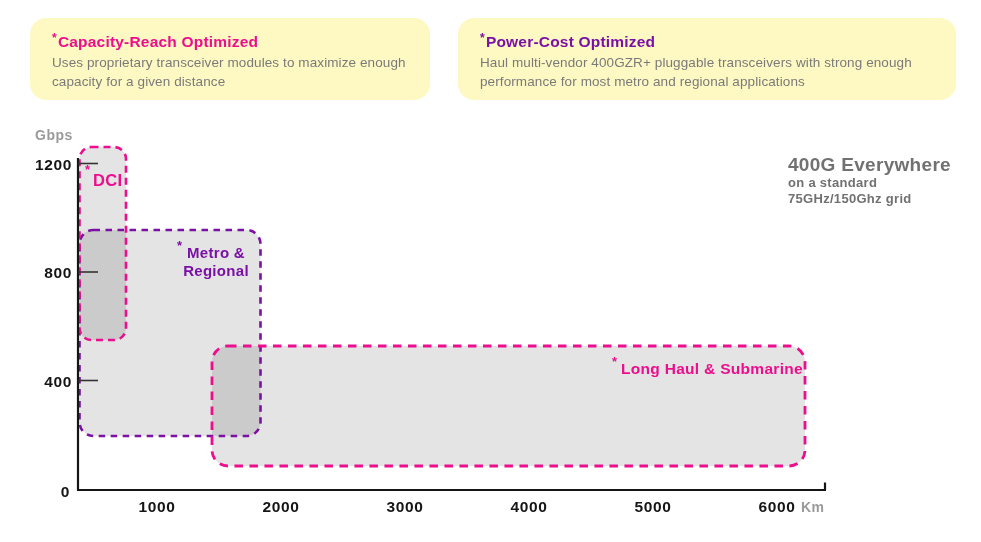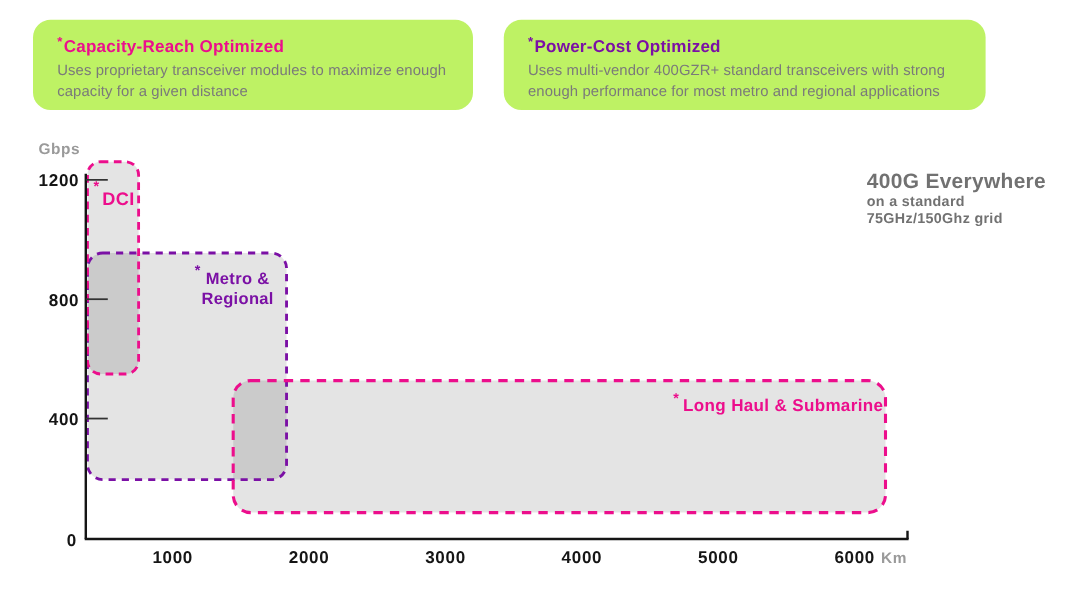--- a/index.html
+++ b/index.html
@@ -12,27 +12,27 @@
     position: relative;
     width: 981px;
     height: 542px;
     background: #ffffff;
     overflow: hidden;
   }
   .card {
     position: absolute;
     top: 18px;
     height: 82px;
-    background: #bef264;
+    background: #fef9c3;
     border-radius: 16px;
     box-sizing: border-box;
     padding: 13px 18px 0 22px;
   }
   .card-capacity { left: 30px;  width: 400px; }
-  .card-power    { left: 458px; width: 438px; }
+  .card-power    { left: 458px; width: 498px; }
   .card-title {
     font-size: 15.5px;
     font-weight: 700;
     letter-spacing: 0.2px;
     margin-bottom: 3px;
   }
   .card-title .ast {
     font-size: 12px;
     vertical-align: 5px;
     font-weight: 700;
@@ -61,21 +61,21 @@
 
 <div class="stage">
 
   <div class="card card-capacity">
     <div class="card-title pink"><span class="ast">*</span><span>Capacity-Reach Optimized</span></div>
     <div class="card-body">Uses proprietary transceiver modules to maximize enough capacity for a given distance</div>
   </div>
 
   <div class="card card-power">
     <div class="card-title purple"><span class="ast">*</span><span>Power-Cost Optimized</span></div>
-    <div class="card-body">Uses multi-vendor 400GZR+ standard transceivers with strong enough performance for most metro and regional applications</div>
+    <div class="card-body">Haul multi-vendor 400GZR+ pluggable transceivers with strong enough performance for most metro and regional applications</div>
   </div>
 
   <svg class="chart" width="981" height="542" viewBox="0 0 981 542">
 
     <rect class="region-fill" x="79.5" y="230" width="181" height="206" rx="14"></rect>
     <rect class="region-fill" x="79.5" y="147" width="46.5" height="193" rx="12"></rect>
     <rect class="region-fill" x="212" y="346" width="593" height="120" rx="16"></rect>
 
     <rect x="79.5" y="230" width="181" height="206" rx="14" fill="none" stroke="#7b10a5" stroke-width="2.6" stroke-dasharray="6.5 5.5"></rect>
     <rect x="79.5" y="147" width="46.5" height="193" rx="12" fill="none" stroke="#ec0e8c" stroke-width="2.6" stroke-dasharray="7 5"></rect>

